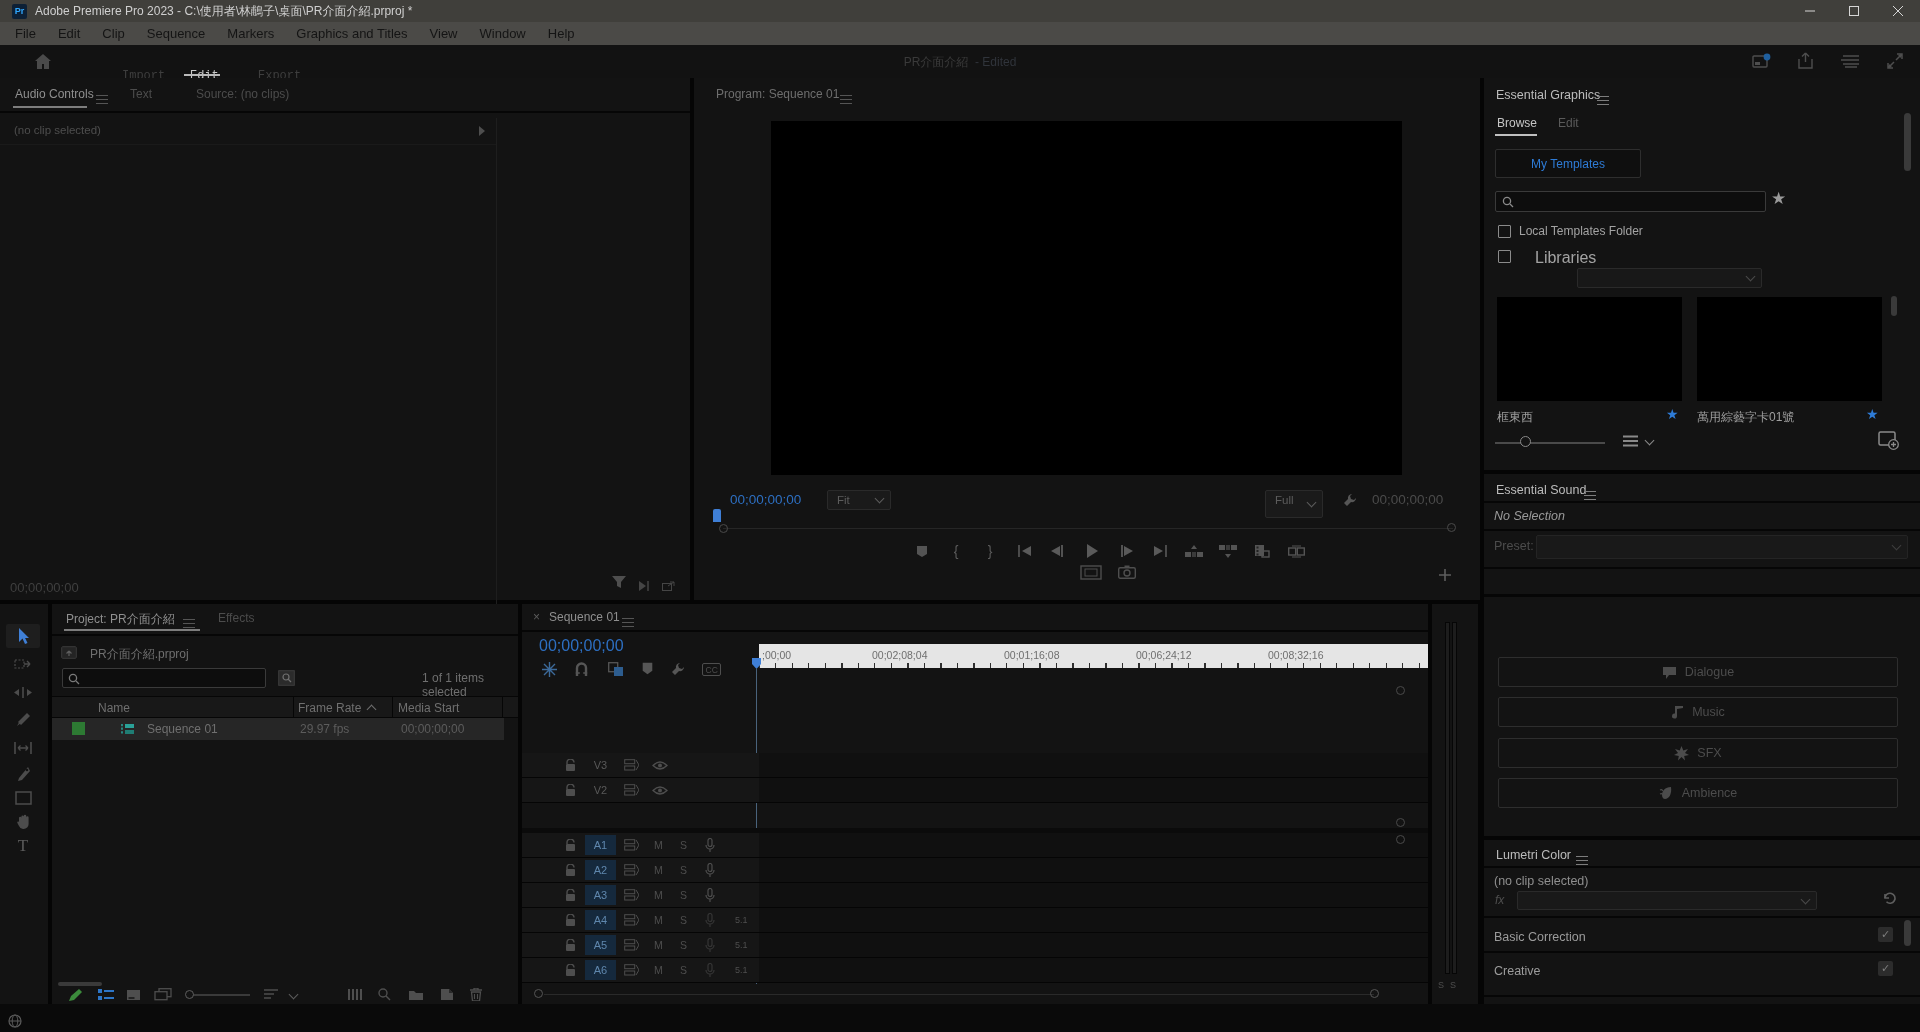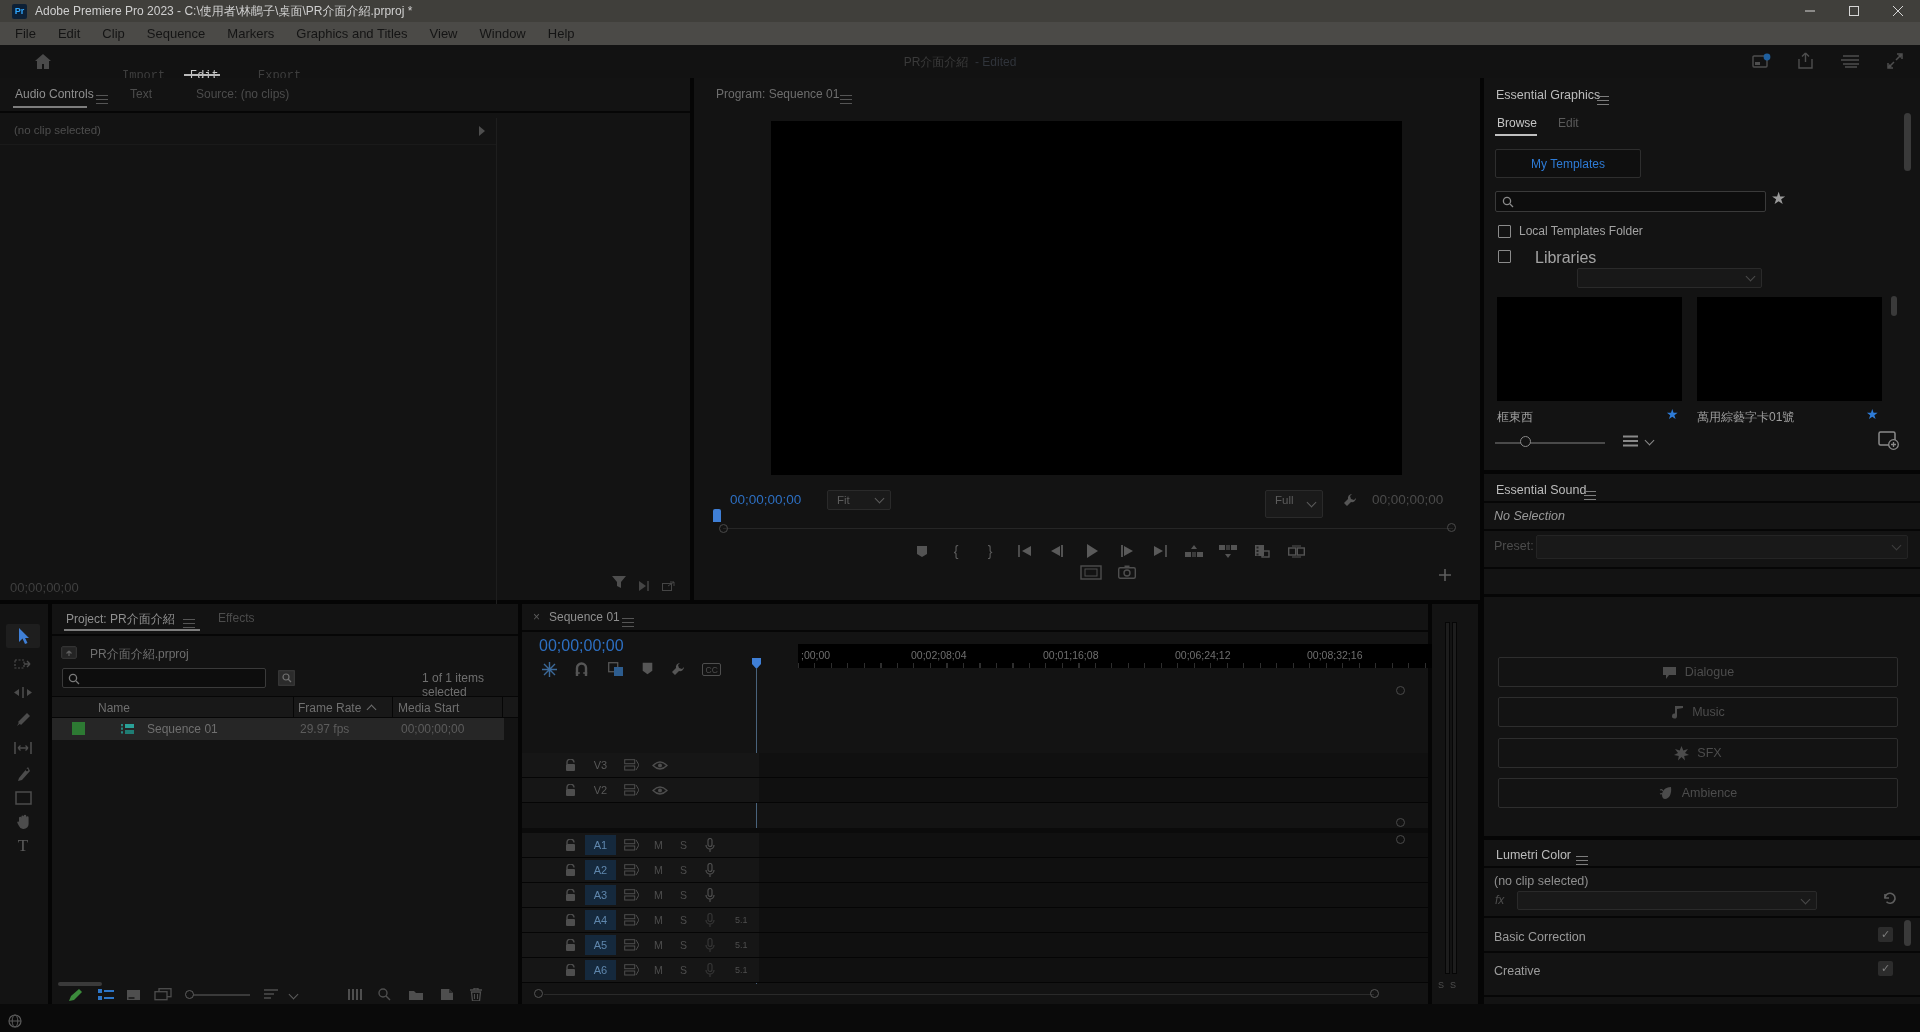--- a/index.html
+++ b/index.html
@@ -426,21 +426,21 @@
       </svg>
       <svg class="abs" style="left:120px; top:2px;" width="11" height="13">
         <path d="M0.7 0.7h9.6v8l-4.8 3.6-4.8-3.6z" fill="#565656"></path>
       </svg>
       <svg class="abs" style="left:148px; top:1px;" width="16" height="16">
         <path d="M10 2a4 4 0 0 0-4 5L2 11l3 3 4-4a4 4 0 0 0 5-4l-2 2-3-1-1-3z" fill="#565656"></path>
       </svg>
       <span class="abs" style="left:180px; top:3px; border:1.3px solid #4e4e4e; border-radius:2px; font-size:8.5px; color:#4e4e4e; padding:0.5px 2.5px;">CC</span>
     </div>
     
-    <div class="abs" style="left:237px; top:40px; width:669px; height:24px; background:#000000;margin-left:39px;">
+    <div class="abs" style="left:237px; top:40px; width:669px; height:24px; background:#e5e5e5;">
       <span class="abs" style="left:3px; top:5px; font-size:10.5px; color:#6f6f6f;">;00;00</span>
       <span class="abs" style="left:113px; top:5px; font-size:10.5px; color:#6f6f6f;">00;02;08;04</span>
       <span class="abs" style="left:245px; top:5px; font-size:10.5px; color:#6f6f6f;">00;01;16;08</span>
       <span class="abs" style="left:377px; top:5px; font-size:10.5px; color:#6f6f6f;">00;06;24;12</span>
       <span class="abs" style="left:509px; top:5px; font-size:10.5px; color:#6f6f6f;">00;08;32;16</span>
       <div class="abs" style="left:0; bottom:0; width:669px; height:5px; background:repeating-linear-gradient(to right, #2e2e2e 0 1px, transparent 1px 16.5px);"></div>
     </div>
     
     <div class="abs" style="left:230px; top:54px; width:9px; height:11px; background:#3f7fd6; clip-path:polygon(0 0,100% 0,100% 55%,50% 100%,0 55%);"></div>
     <div class="abs" style="left:234px; top:64px; width:1px; height:316px; background:#49637c;"></div>

